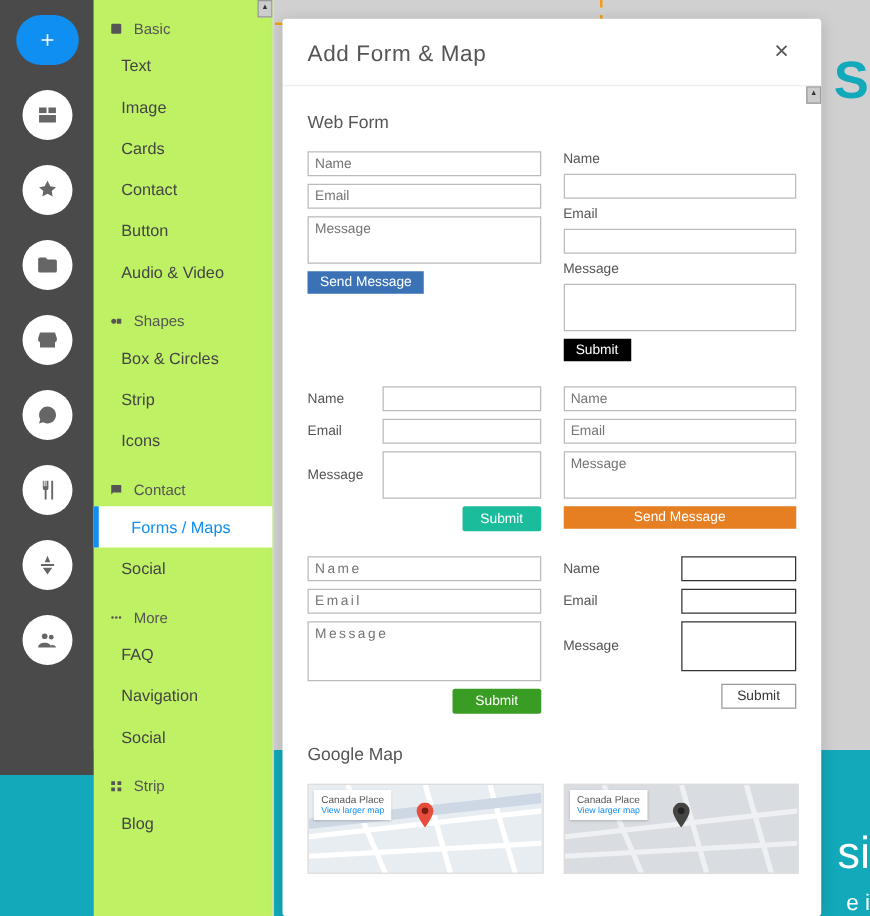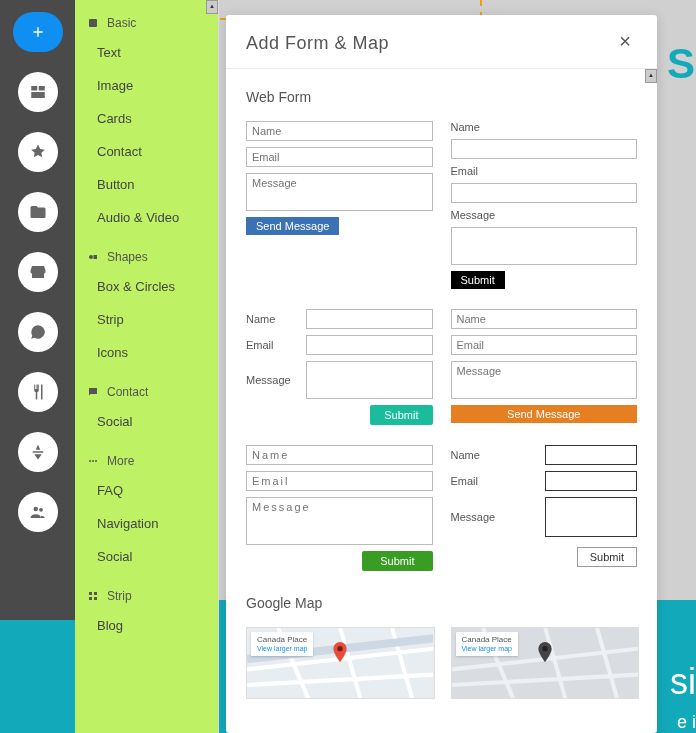--- a/index.html
+++ b/index.html
@@ -144,20 +144,21 @@
   <div class="panel-item">Box &amp; Circles</div>
   <div class="panel-item">Strip</div>
   <div class="panel-item">Icons</div>
 
   <div class="panel-head">
     <svg viewBox="0 0 24 24">
         <path d="M4 4h16v12H7l-3 3V4z"></path>
       </svg>
     <span>Contact</span>
   </div>
+  <div class="panel-item active">Forms / Maps</div>
   <div class="panel-item">Social</div>
 
   <div class="panel-head">
     <svg viewBox="0 0 24 24">
         <circle cx="6" cy="12" r="2"></circle>
         <circle cx="12" cy="12" r="2"></circle>
         <circle cx="18" cy="12" r="2"></circle>
       </svg>
     <span>More</span>
   </div>

